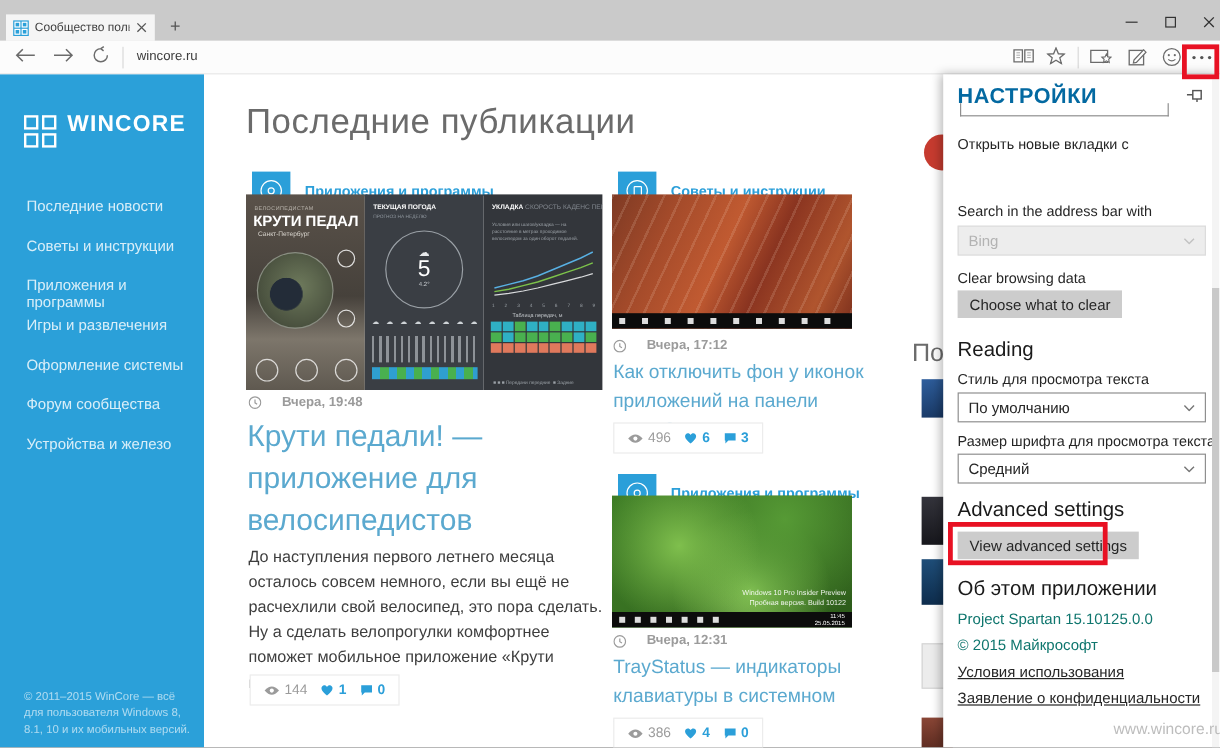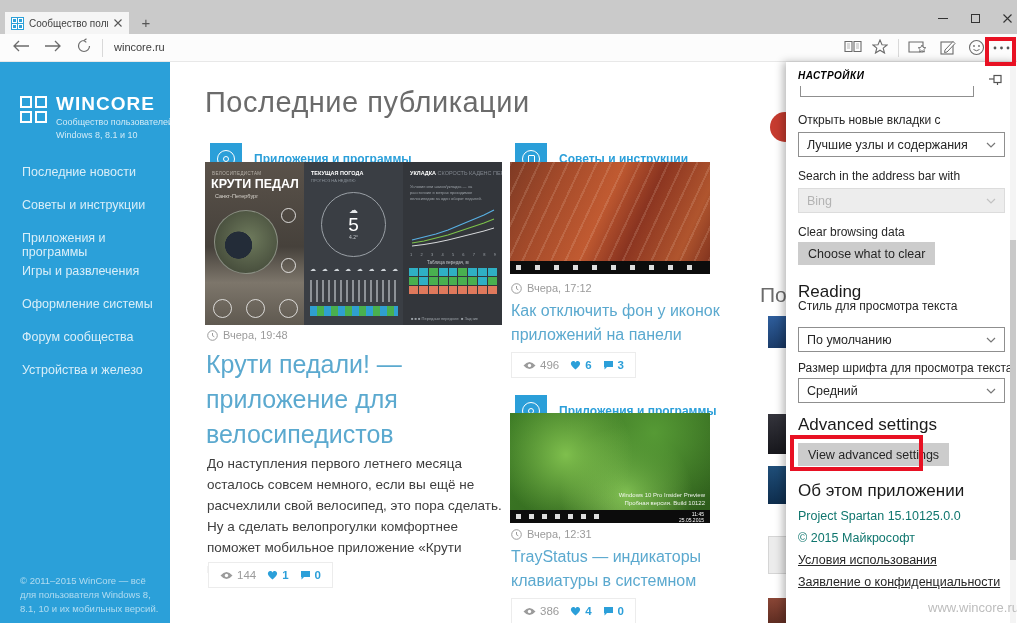--- a/index.html
+++ b/index.html
@@ -38,21 +38,21 @@
   .side-footer { position:absolute; left:20px; top:512px; width:142px; font-size:9.5px; line-height:14px; color:rgba(255,255,255,.62); }
 
   
   .main-heading { position:absolute; left:205px; top:86px; font-size:29px; font-weight:300; color:#6b6b6b; letter-spacing:.5px; }
   .cat-row { position:absolute; display:flex; align-items:center; gap:12px; }
   .badge { width:32px; height:32px; background:#2b9fd9; display:flex; align-items:center; justify-content:center; flex:0 0 auto; }
   .badge-circle { width:18px; height:18px; border:1.4px solid #fff; border-radius:50%; display:flex; align-items:center; justify-content:center; }
   .badge-dot { width:6px; height:6px; border:1.4px solid #fff; border-radius:50%; }
   .badge-doc { width:7px; height:9px; border:1px solid #fff; border-radius:1px; }
   .cat-label { font-size:12px; font-weight:bold; color:#2b9fd9; cursor:pointer; }
-  .date-row { position:absolute; display:flex; align-items:center; gap:5px; font-size:11px; color:#9b9b9b; }
+  .date-row { position:absolute; display:flex; align-items:center; gap:17px; font-size:11px; color:#9b9b9b;font-weight:bold; }
   .art-title { position:absolute; color:#5ba9cf; cursor:pointer; }
   .excerpt { position:absolute; left:207px; top:453px; width:302px; font-size:13.5px; line-height:21px; color:#3e3e3e; }
   .stats { position:absolute; border:1px solid #ececec; background:#fff; display:inline-flex; align-items:center; gap:11px; padding:6px 11px; font-size:11.5px; }
   .stat { display:flex; align-items:center; gap:4px; }
   .stat.views { color:#9b9b9b; }
   .stat.blue { color:#2b9fd9; font-weight:bold; }
 
   
   .img1 { position:absolute; left:205px; top:162px; width:297px; height:163px; display:flex; cursor:pointer; }
   .img1 .p { position:relative; height:100%; overflow:hidden; }
@@ -110,21 +110,21 @@
   .frag-logo { left:770px; top:112px; width:30px; height:30px; border-radius:50%; background:#c63b2f; }
   .frag-heading { left:760px; top:283px; font-size:21px; font-weight:300; color:#6b6b6b; }
   .frag-t1 { left:768px; top:316px; width:26px; height:32px; background:linear-gradient(160deg,#2f5f9e,#16335c); }
   .frag-t2 { left:768px; top:414px; width:26px; height:40px; background:linear-gradient(180deg,#34343c,#17171c); }
   .frag-t3 { left:768px; top:466px; width:26px; height:38px; background:linear-gradient(180deg,#1f4e79,#0e2d4d); }
   .frag-t4 { left:768px; top:536px; width:26px; height:38px; background:#ececec; border:1px solid #d5d5d5; }
   .frag-t5 { left:768px; top:598px; width:26px; height:25px; background:linear-gradient(180deg,#8a4636,#5f2d22); }
 
   
   .panel { position:absolute; left:786px; top:62px; width:231px; height:561px; background:#fff; box-shadow:-3px 0 8px rgba(0,0,0,.28); }
-  .panel-header { position:absolute; left:12px; top:8px; font-size:10px; font-weight:bold; color:#000000; letter-spacing:.5px;font-style:italic; }
+  .panel-header { position:absolute; left:12px; top:8px; font-size:18px; font-weight:bold; color:#0369a1; letter-spacing:.5px; }
   .pin { position:absolute; left:203px; top:11px; cursor:pointer; }
   .cutbox { position:absolute; left:14px; top:24px; width:174px; height:11px; border:1px solid #8f8f8f; border-top:none; }
   .p-label { position:absolute; left:12px; font-size:12px; color:#262626; }
   .p-select { position:absolute; left:12px; width:207px; height:25px; border:1px solid #8f8f8f; background:#fff; display:flex; align-items:center; padding:0 8px; font-size:12.5px; color:#262626; cursor:pointer; }
   .p-select .chev { margin-left:auto; }
   .p-select.disabled { border-color:#dcdcdc; background:#ededed; color:#b3b3b3; cursor:default; }
   .p-btn { position:absolute; left:12px; height:23px; background:#cccccc; border:none; font-size:12.5px; color:#262626; padding:0 10px; font-family:inherit; cursor:pointer; }
   .p-section { position:absolute; left:12px; font-size:17px; color:#1a1a1a; }
   .p-text { position:absolute; left:12px; font-size:12.5px; color:#0f766e; }
   .p-link { position:absolute; left:12px; font-size:12.5px; color:#262626; text-decoration:underline; cursor:pointer; }
@@ -234,21 +234,20 @@
   <div class="sidebar">
     <div class="logo-row">
       <span class="logo-grid">
           <span></span>
           <span></span>
           <span></span>
           <span></span>
         </span>
       <span>
         <div class="logo-name">WINCORE</div>
-        <div class="logo-tag" style="width:118px;">Сообщество пользователей Windows 8, 8.1 и 10</div>
       </span>
     </div>
     <div class="side-nav">
       <div class="side-item">Последние новости</div>
       <div class="side-item">Советы и инструкции</div>
       <div class="side-item">Приложения и программы</div>
       <div class="side-item">Игры и развлечения</div>
       <div class="side-item">Оформление системы</div>
       <div class="side-item">Форум сообщества</div>
       <div class="side-item">Устройства и железо</div>
@@ -510,44 +509,36 @@
     <span class="pin">
       <svg width="14" height="12" viewBox="0 0 14 12">
           <path d="M0 6 H5" stroke="#555" stroke-width="1.2"></path>
           <rect x="5" y="2.5" width="7" height="7" fill="none" stroke="#555" stroke-width="1.2"></rect>
           <path d="M8.5 9.5 V12" stroke="#555" stroke-width="1.2"></path>
         </svg>
     </span>
     <div class="cutbox"></div>
 
     <div class="p-label" style="top:51px;">Открыть новые вкладки с</div>
-    <div class="p-select" style="top:70px;">
-      <span>Лучшие узлы и содержания</span>
-      <span class="chev">
-          <svg width="10" height="6" viewBox="0 0 10 6">
-            <path d="M1 1 L5 5 L9 1" fill="none" stroke="#777" stroke-width="1.2"></path>
-          </svg>
-        </span>
-    </div>
 
     <div class="p-label" style="top:107px;">Search in the address bar with</div>
     <div class="p-select disabled" style="top:126px;">
       <span>Bing</span>
       <span class="chev">
           <svg width="10" height="6" viewBox="0 0 10 6">
             <path d="M1 1 L5 5 L9 1" fill="none" stroke="#c2c2c2" stroke-width="1.2"></path>
           </svg>
         </span>
     </div>
 
     <div class="p-label" style="top:163px;">Clear browsing data</div>
     <button class="p-btn" style="top:180px;">Choose what to clear</button>
 
     <div class="p-section" style="top:220px;">Reading</div>
-    <div class="p-label" style="top:237px;text-align:center;">Стиль для просмотра текста</div>
+    <div class="p-label" style="top:247px;text-align:center;">Стиль для просмотра текста</div>
     <div class="p-select" style="top:265px;">
       <span>По умолчанию</span>
       <span class="chev">
           <svg width="10" height="6" viewBox="0 0 10 6">
             <path d="M1 1 L5 5 L9 1" fill="none" stroke="#777" stroke-width="1.2"></path>
           </svg>
         </span>
     </div>
     <div class="p-label" style="top:299px;">Размер шрифта для просмотра текста</div>
     <div class="p-select" style="top:316px;">

